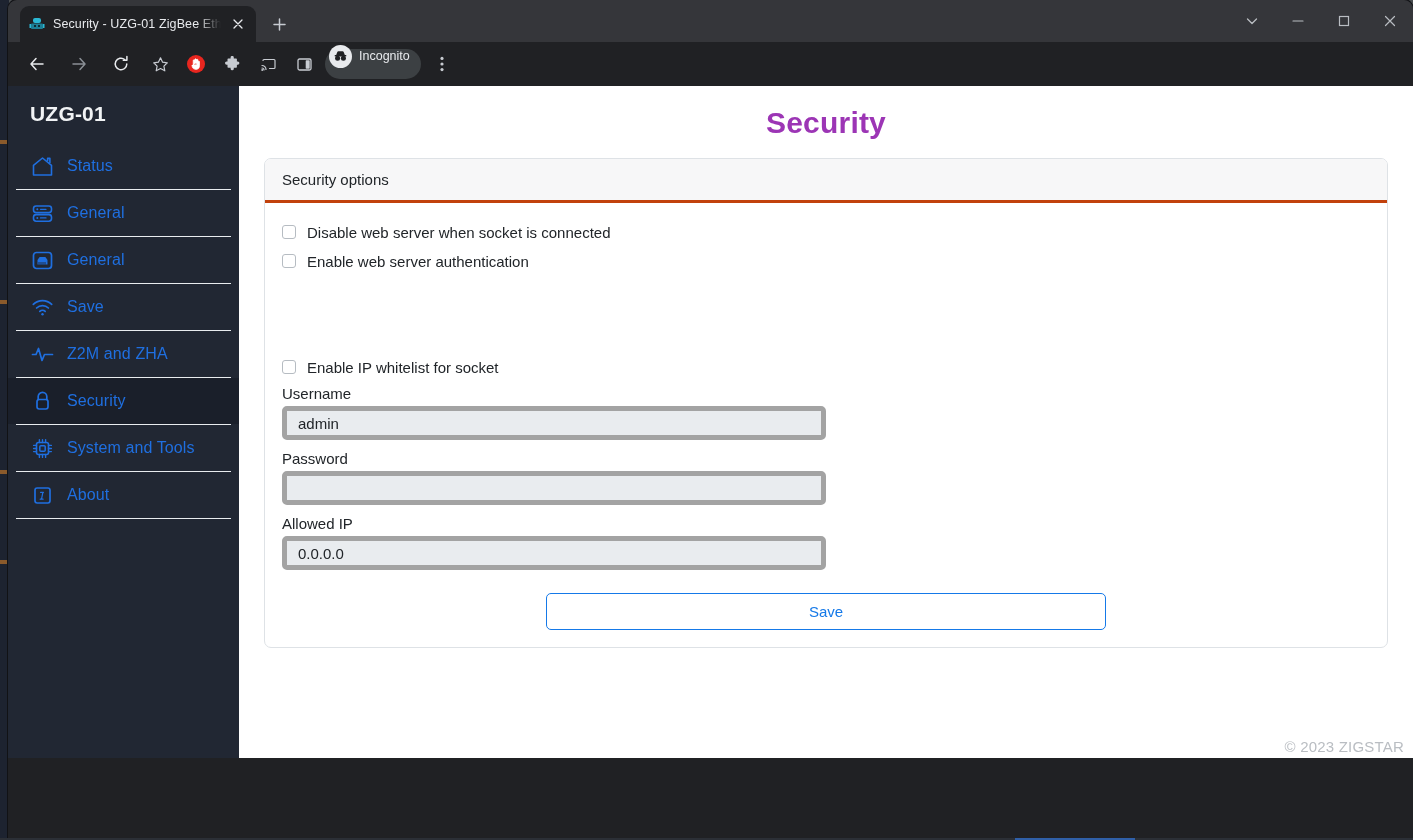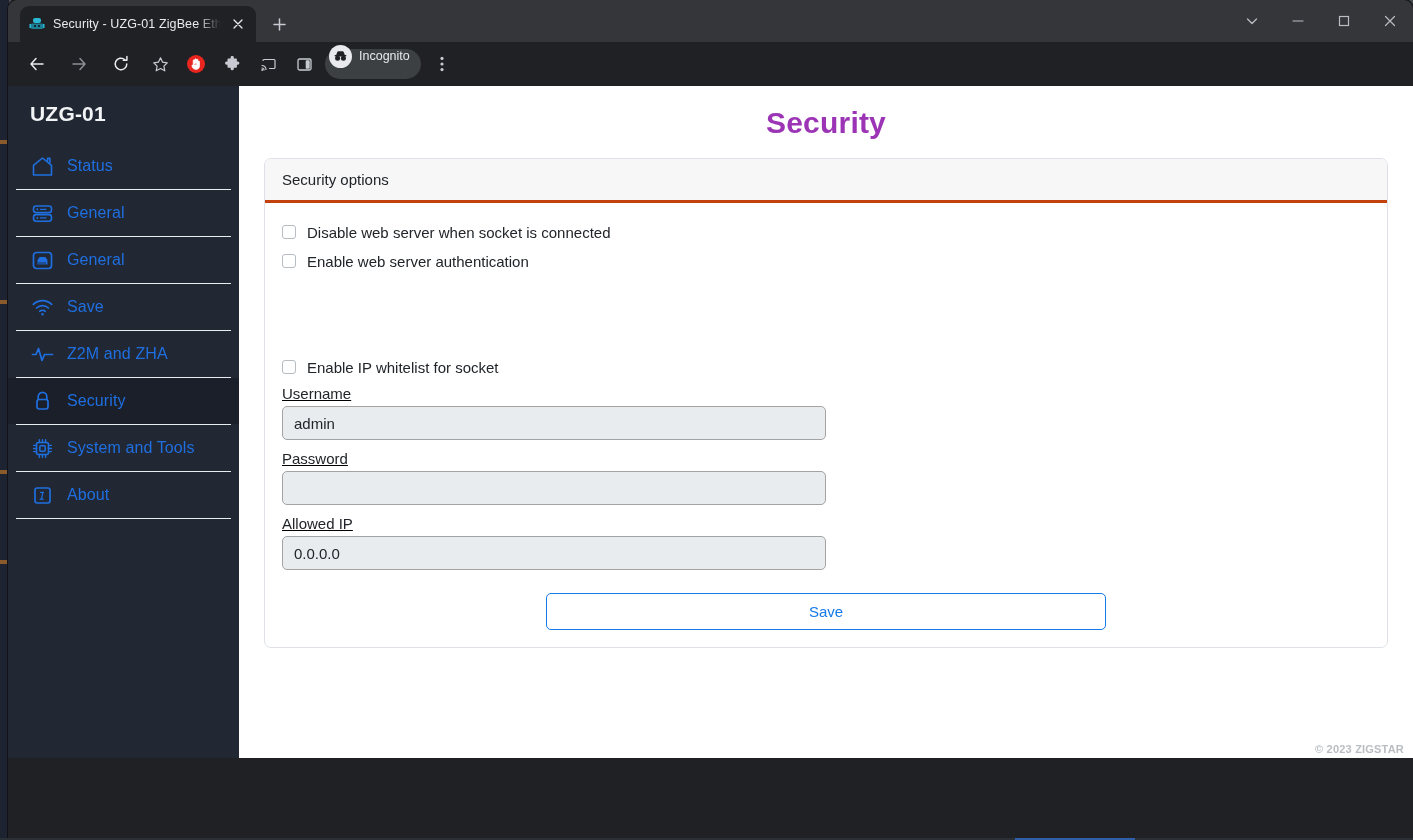--- a/index.html
+++ b/index.html
@@ -151,56 +151,56 @@
   }
   #card-header {
     background: #f7f7f8; border-bottom: 3px solid #c2410c;
     padding: 12px 17px; font-size: 15px; color: #212529;
   }
   #card-body { padding: 18px 17px 17px 17px; }
   #form-grid {
     display: flex; gap: 0; flex-direction: column;
   }
   #col-left { width: 50%; flex: 0 0 50%; padding-right: 16px; }
-  #col-right { width: 50%; flex: 0 0 50%; text-decoration: underline; }
+  #col-right { width: 50%; flex: 0 0 50%; }
 
   .check-row {
     display: flex; align-items: center; gap: 11px; margin-bottom: 7px;
     height: 22px;
   }
   .checkbox {
     width: 14px; height: 14px; flex: 0 0 14px;
     border: 1px solid #b6bcc2; border-radius: 3px; background: #fff;
   }
   .check-label { font-size: 15px; color: #212529; }
   #check-spacer { height: 77px; }
 
   .field-label {
     font-size: 15px; color: #212529; margin-bottom: 4px; display: block;
   }
   .field-input {
     width: 100%; height: 34px; background: #e9ecef;
-    border: 1px solid #a3a3a3; border-radius: 5px;
+    border: 5px solid #a3a3a3; border-radius: 5px;
     padding: 0 11px; font-size: 15px; color: #212529;
     font-family: "Liberation Sans", sans-serif;
   }
   .field-block { margin-bottom: 10px; }
   #allowed-ip-block { margin-top: 4px; }
 
   #save-row { display: flex; justify-content: center; margin-top: 13px; }
   #save-button {
     width: 560px; height: 37px; background: #fff;
     border: 1px solid #1579e8; border-radius: 5px;
     color: #1579e8; font-size: 15px; cursor: pointer;
     font-family: "Liberation Sans", sans-serif;
   }
 
   #footer-copyright {
     position: absolute; right: 9px; bottom: 3px;
-    font-size: 11px; color: #b9bdc2; letter-spacing: .2px; font-weight: bold;
+    font-size: 15px; color: #b9bdc2; letter-spacing: .2px;
   }
 
   
   #taskbar-sliver {
     position: absolute; left: 0; bottom: 0; width: 1413px; height: 2px;
     background: #2b2f36;
   }
   #taskbar-sliver .accent {
     position: absolute; left: 1015px; top: 0; width: 120px; height: 2px;
     background: #2f5fa8;

